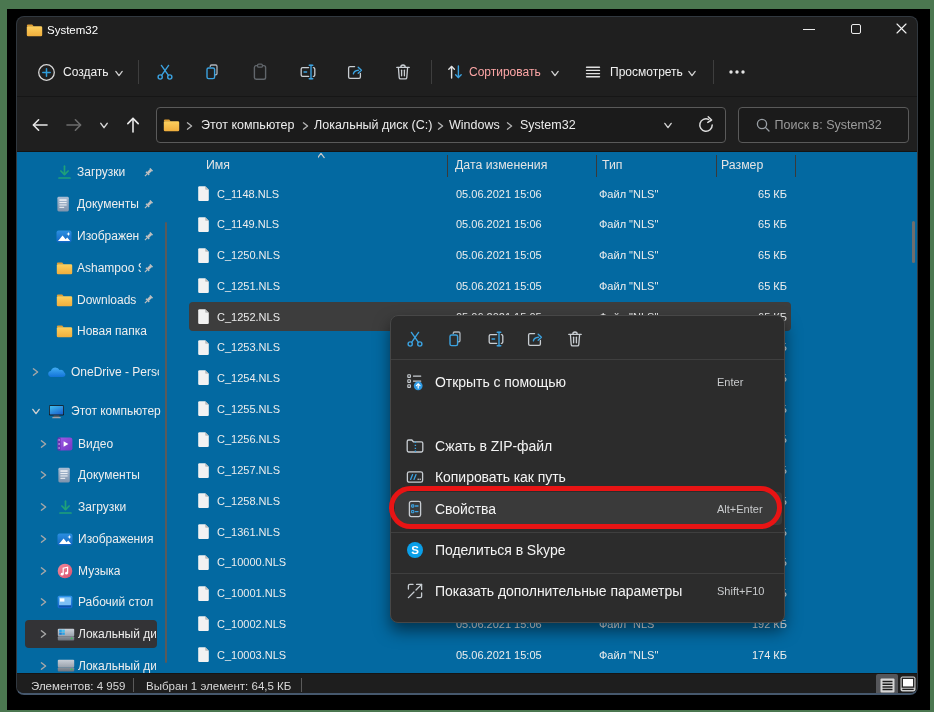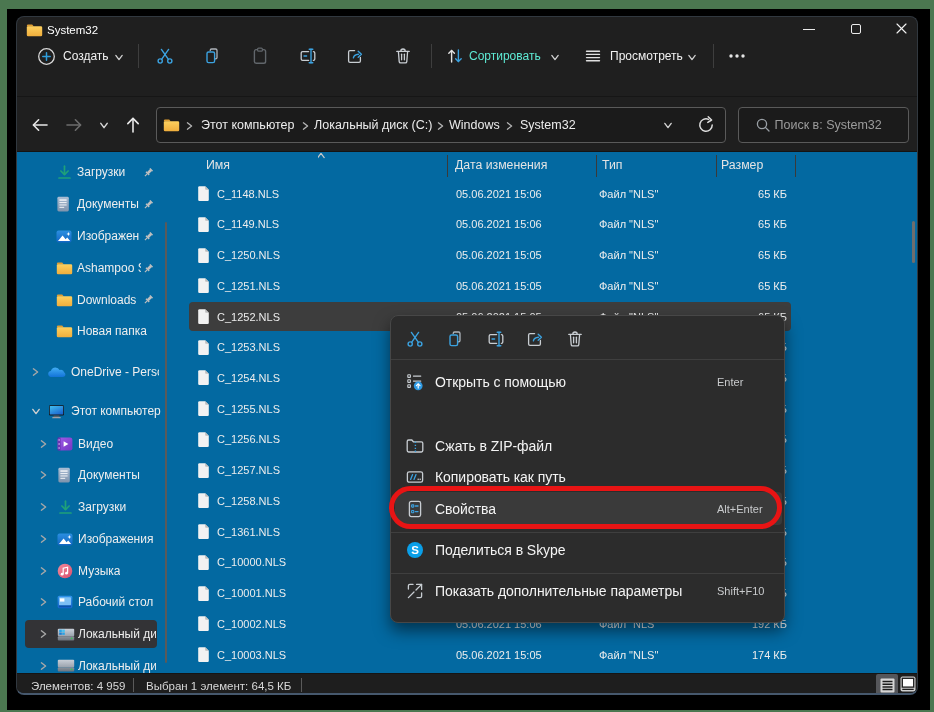--- a/index.html
+++ b/index.html
@@ -6,21 +6,21 @@
 html,body { width:934px; height:712px; overflow:hidden; background:#4b7750;
   font-family:"Liberation Sans", sans-serif; }
 #black { position:absolute; left:7px; top:9px; width:923px; height:701px; background:#000; }
 #win { position:absolute; left:16px; top:16px; width:902px; height:679px;
   background:#1f1f1f; border-radius:8px; border:1px solid #31383f;
   border-bottom:2px solid #46586d; overflow:hidden; }
 .abs { position:absolute; }
 .txt { position:absolute; white-space:nowrap; color:#f0f0f0; }
 .cent { display:flex; align-items:center; justify-content:center; }
 #titlebar { position:absolute; left:0; top:0; width:100%; height:40px; }
-#toolbar { position:absolute; left:0; top:24px; width:100%; height:39px;text-decoration:underline; }
+#toolbar { position:absolute; left:0; top:40px; width:100%; height:39px;text-decoration:underline; }
 #tooldiv { position:absolute; left:0; top:79px; width:100%; height:1px; background:#161616; }
 #navbar { position:absolute; left:0; top:80px; width:100%; height:54px; }
 #navdiv { position:absolute; left:0; top:134px; width:100%; height:1px; background:#141414; }
 #content { position:absolute; left:0; top:135px; width:100%; height:521px; background:#0369a1; }
 #statusbar { position:absolute; left:0; top:656px; width:100%; height:23px; background:#1e1e1e; border-top:1px solid #151515; }
 .vsep { position:absolute; width:1px; background:#3e3e3e; }
 .box { position:absolute; border:1px solid #5a5a5a; border-radius:4px; background:#1b1b1b; }
 .crumb { color:#ececec; font-size:12.5px; }
 .hdrtxt { color:#e4e4e4; font-size:12.3px; }
 .rowtxt { color:#ededed; font-size:11px; }
@@ -137,21 +137,21 @@
           <g stroke="#e2e2e2" stroke-width="1.4" fill="none" stroke-linecap="round" stroke-linejoin="round">
             <path d="M6.6 16 V4.4"></path>
             <path d="M3.8 7.2 L6.6 4.4 L9.4 7.2"></path>
           </g>
           <g stroke="#3ba2e0" stroke-width="1.4" fill="none" stroke-linecap="round" stroke-linejoin="round">
             <path d="M13.4 4 V15.6"></path>
             <path d="M10.6 12.8 L13.4 15.6 L16.2 12.8"></path>
           </g>
         </svg>
       </div>
-<div class="txt" style="left:452px;top:7.0px;line-height:16px;font-size:12px;color:#5eead4;">Сортировать</div>
+<div class="txt" style="left:452px;top:7.0px;line-height:16px;font-size:12px;color:#fca5a5;">Сортировать</div>
 <div class="abs" style="left:533px;top:11.0px;width:10px;height:10px;">
         <svg style="" width="10" height="10" viewBox="0 0 10 10">
           <path d="M1.8 3.4 L5 7.6 L8.2 3.4" stroke="#cfcfcf" stroke-width="1.3" fill="none" stroke-linecap="round" stroke-linejoin="round"></path>
         </svg>
       </div>
 <div class="abs" style="left:565.7px;top:5.0px;width:20px;height:20px;">
         <svg style="" width="20" height="20" viewBox="0 0 20 20">
           <g stroke="#e0e0e0" stroke-width="1.4" stroke-linecap="round">
             <path d="M3.5 5.2 H16.5"></path>
             <path d="M3.5 8.4 H16.5"></path>

